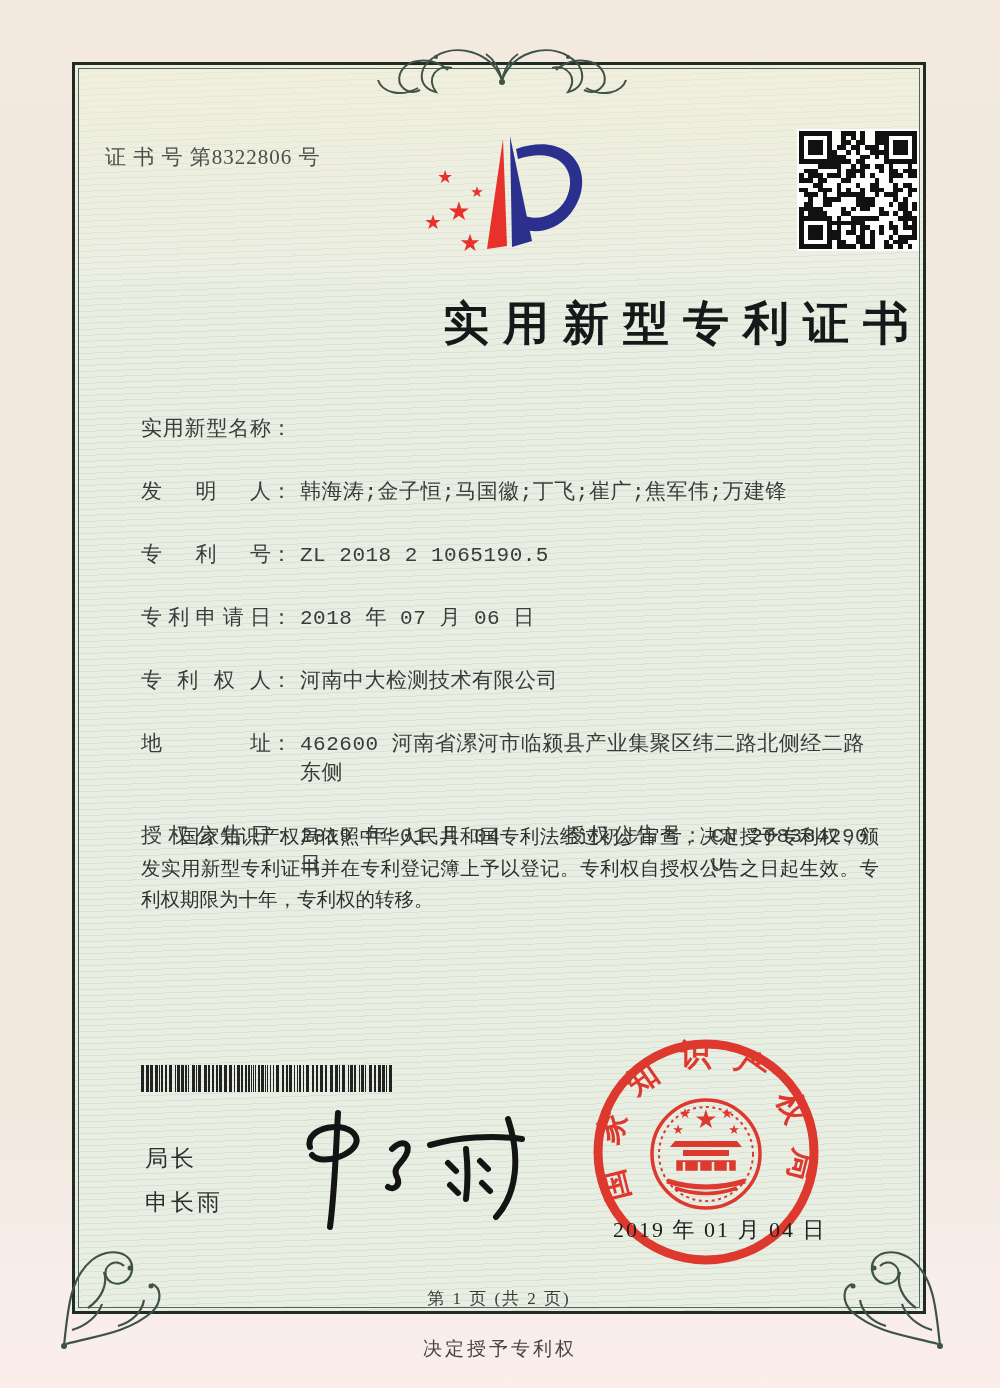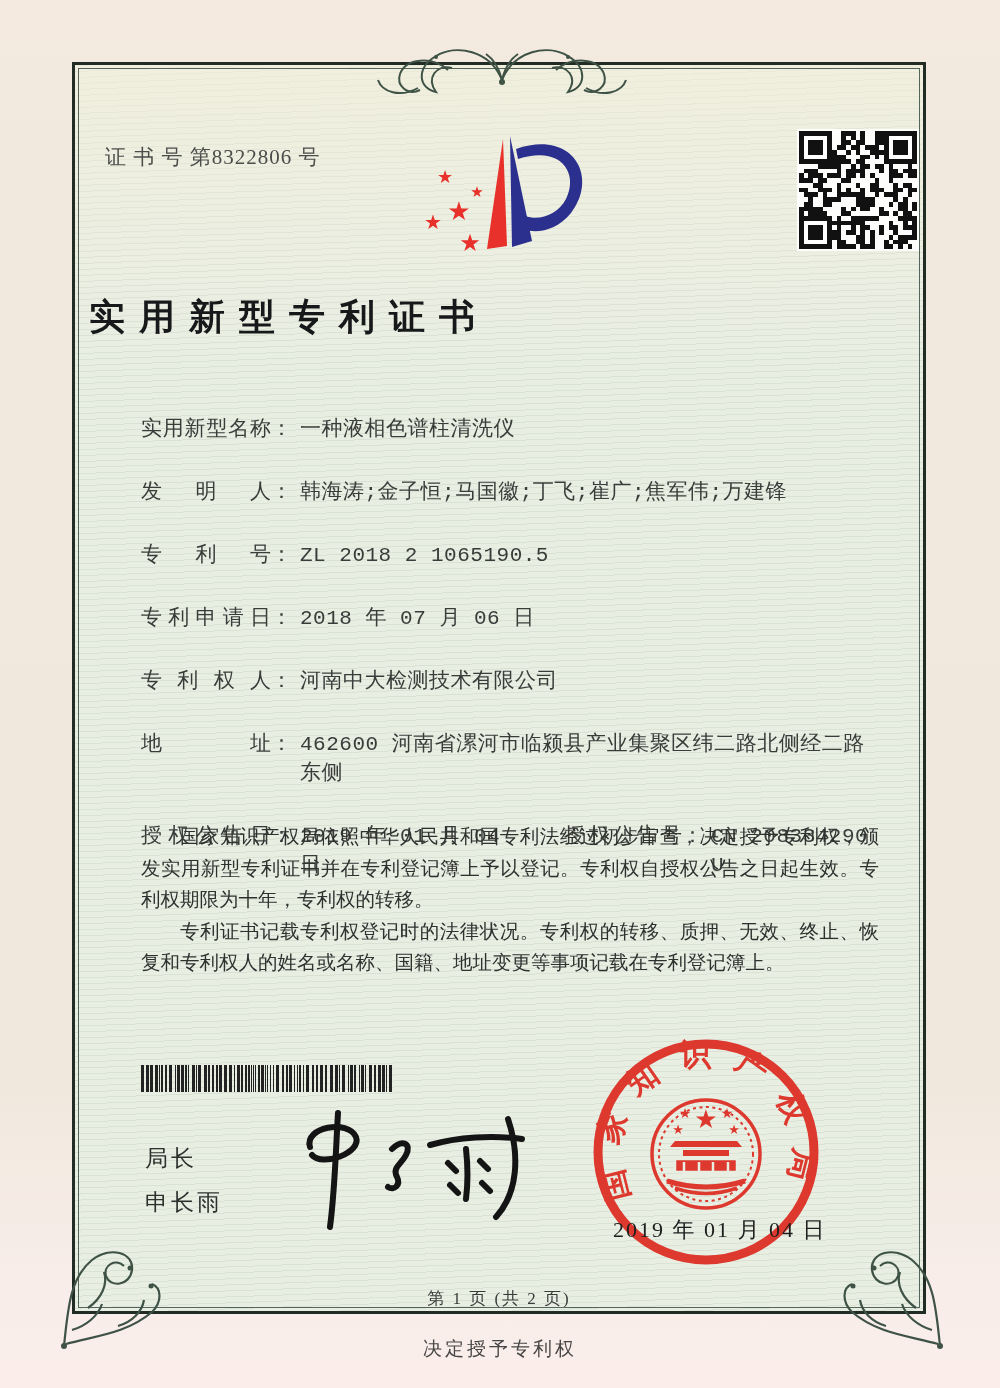--- a/index.html
+++ b/index.html
@@ -18,21 +18,21 @@
   .content{
     position:absolute;inset:0;
     background:
       linear-gradient(180deg,rgba(247,240,218,.55) 0px,rgba(247,240,218,.25) 150px,rgba(247,240,218,0) 300px),
       repeating-linear-gradient(178deg,rgba(140,165,138,.17) 0 1px,rgba(255,255,255,0) 1px 6px),
       #e9eee3;
   }
   .cert-no{position:absolute;left:30px;top:78px;font-size:21px;color:#4a4d4a;letter-spacing:1px;}
   .logo{position:absolute;left:340px;top:60px;}
   .qr{position:absolute;left:722px;top:64px;background:#fdfdfb;padding:2px;}
-  .title{position:absolute;left:0;right:0;top:228px;text-align:left;font-size:36px;font-weight:700;
+  .title{position:absolute;left:0;right:0;top:228px;text-align:right;font-size:46px;font-weight:700;
          letter-spacing:14px;color:#17181a;text-indent:14px;}
   .fields{position:absolute;left:66px;top:350px;width:740px;font-size:21px;color:#3a3c3a;font-family:Liberation Mono, monospace;}
   .row{margin-bottom:34px;display:flex;align-items:flex-start;line-height:29px;}
   .flabel{display:inline-block;width:130px;text-align:justify;text-align-last:justify;flex:none;}
   .colon{flex:none;margin-right:8px;}
   .fvalue{letter-spacing:.5px;}
   .addr-value{max-width:568px;}
   .pair{display:flex;}
   .pair2{margin-left:45px;}
   .pair2 .flabel{width:118px;}
@@ -354,21 +354,20 @@
           <rect x="21" y="24" width="1" height="1" fill="#111"></rect>
           <rect x="23" y="24" width="1" height="1" fill="#111"></rect>
         </svg>
 
       <div class="title">实用新型专利证书</div>
 
       <div class="fields">
         <div class="row">
           <span class="flabel">实用新型名称</span>
             <span class="colon">：</span>
-          <span class="fvalue">一种液相色谱柱清洗仪</span>
         </div>
         <div class="row">
           <span class="flabel">发明人</span>
             <span class="colon">：</span>
           <span class="fvalue">韩海涛;金子恒;马国徽;丁飞;崔广;焦军伟;万建锋</span>
         </div>
         <div class="row">
           <span class="flabel">专利号</span>
             <span class="colon">：</span>
           <span class="fvalue">ZL 2018 2 1065190.5</span>
@@ -397,21 +396,20 @@
           <span class="pair pair2">
             <span class="flabel">授权公告号</span>
               <span class="colon">：</span>
             <span class="fvalue">CN 208334290 U</span>
           </span>
         </div>
       </div>
 
       <div class="paras">
         <p>国家知识产权局依照中华人民共和国专利法经过初步审查，决定授予专利权，颁发实用新型专利证书并在专利登记簿上予以登记。专利权自授权公告之日起生效。专利权期限为十年，专利权的转移。</p>
-        <p>专利证书记载专利权登记时的法律状况。专利权的转移、质押、无效、终止、恢复和专利权人的姓名或名称、国籍、地址变更等事项记载在专利登记簿上。</p>
       </div>
 
       <svg id="barcode" class="barcode" width="252" height="27" viewBox="0 0 252 27">
           <rect x="0" y="0" width="3" height="27" fill="#222"></rect>
           <rect x="5" y="0" width="3" height="27" fill="#222"></rect>
           <rect x="9" y="0" width="3" height="27" fill="#222"></rect>
           <rect x="14" y="0" width="3" height="27" fill="#222"></rect>
           <rect x="18" y="0" width="1" height="27" fill="#222"></rect>
           <rect x="20" y="0" width="2" height="27" fill="#222"></rect>
           <rect x="24" y="0" width="2" height="27" fill="#222"></rect>

